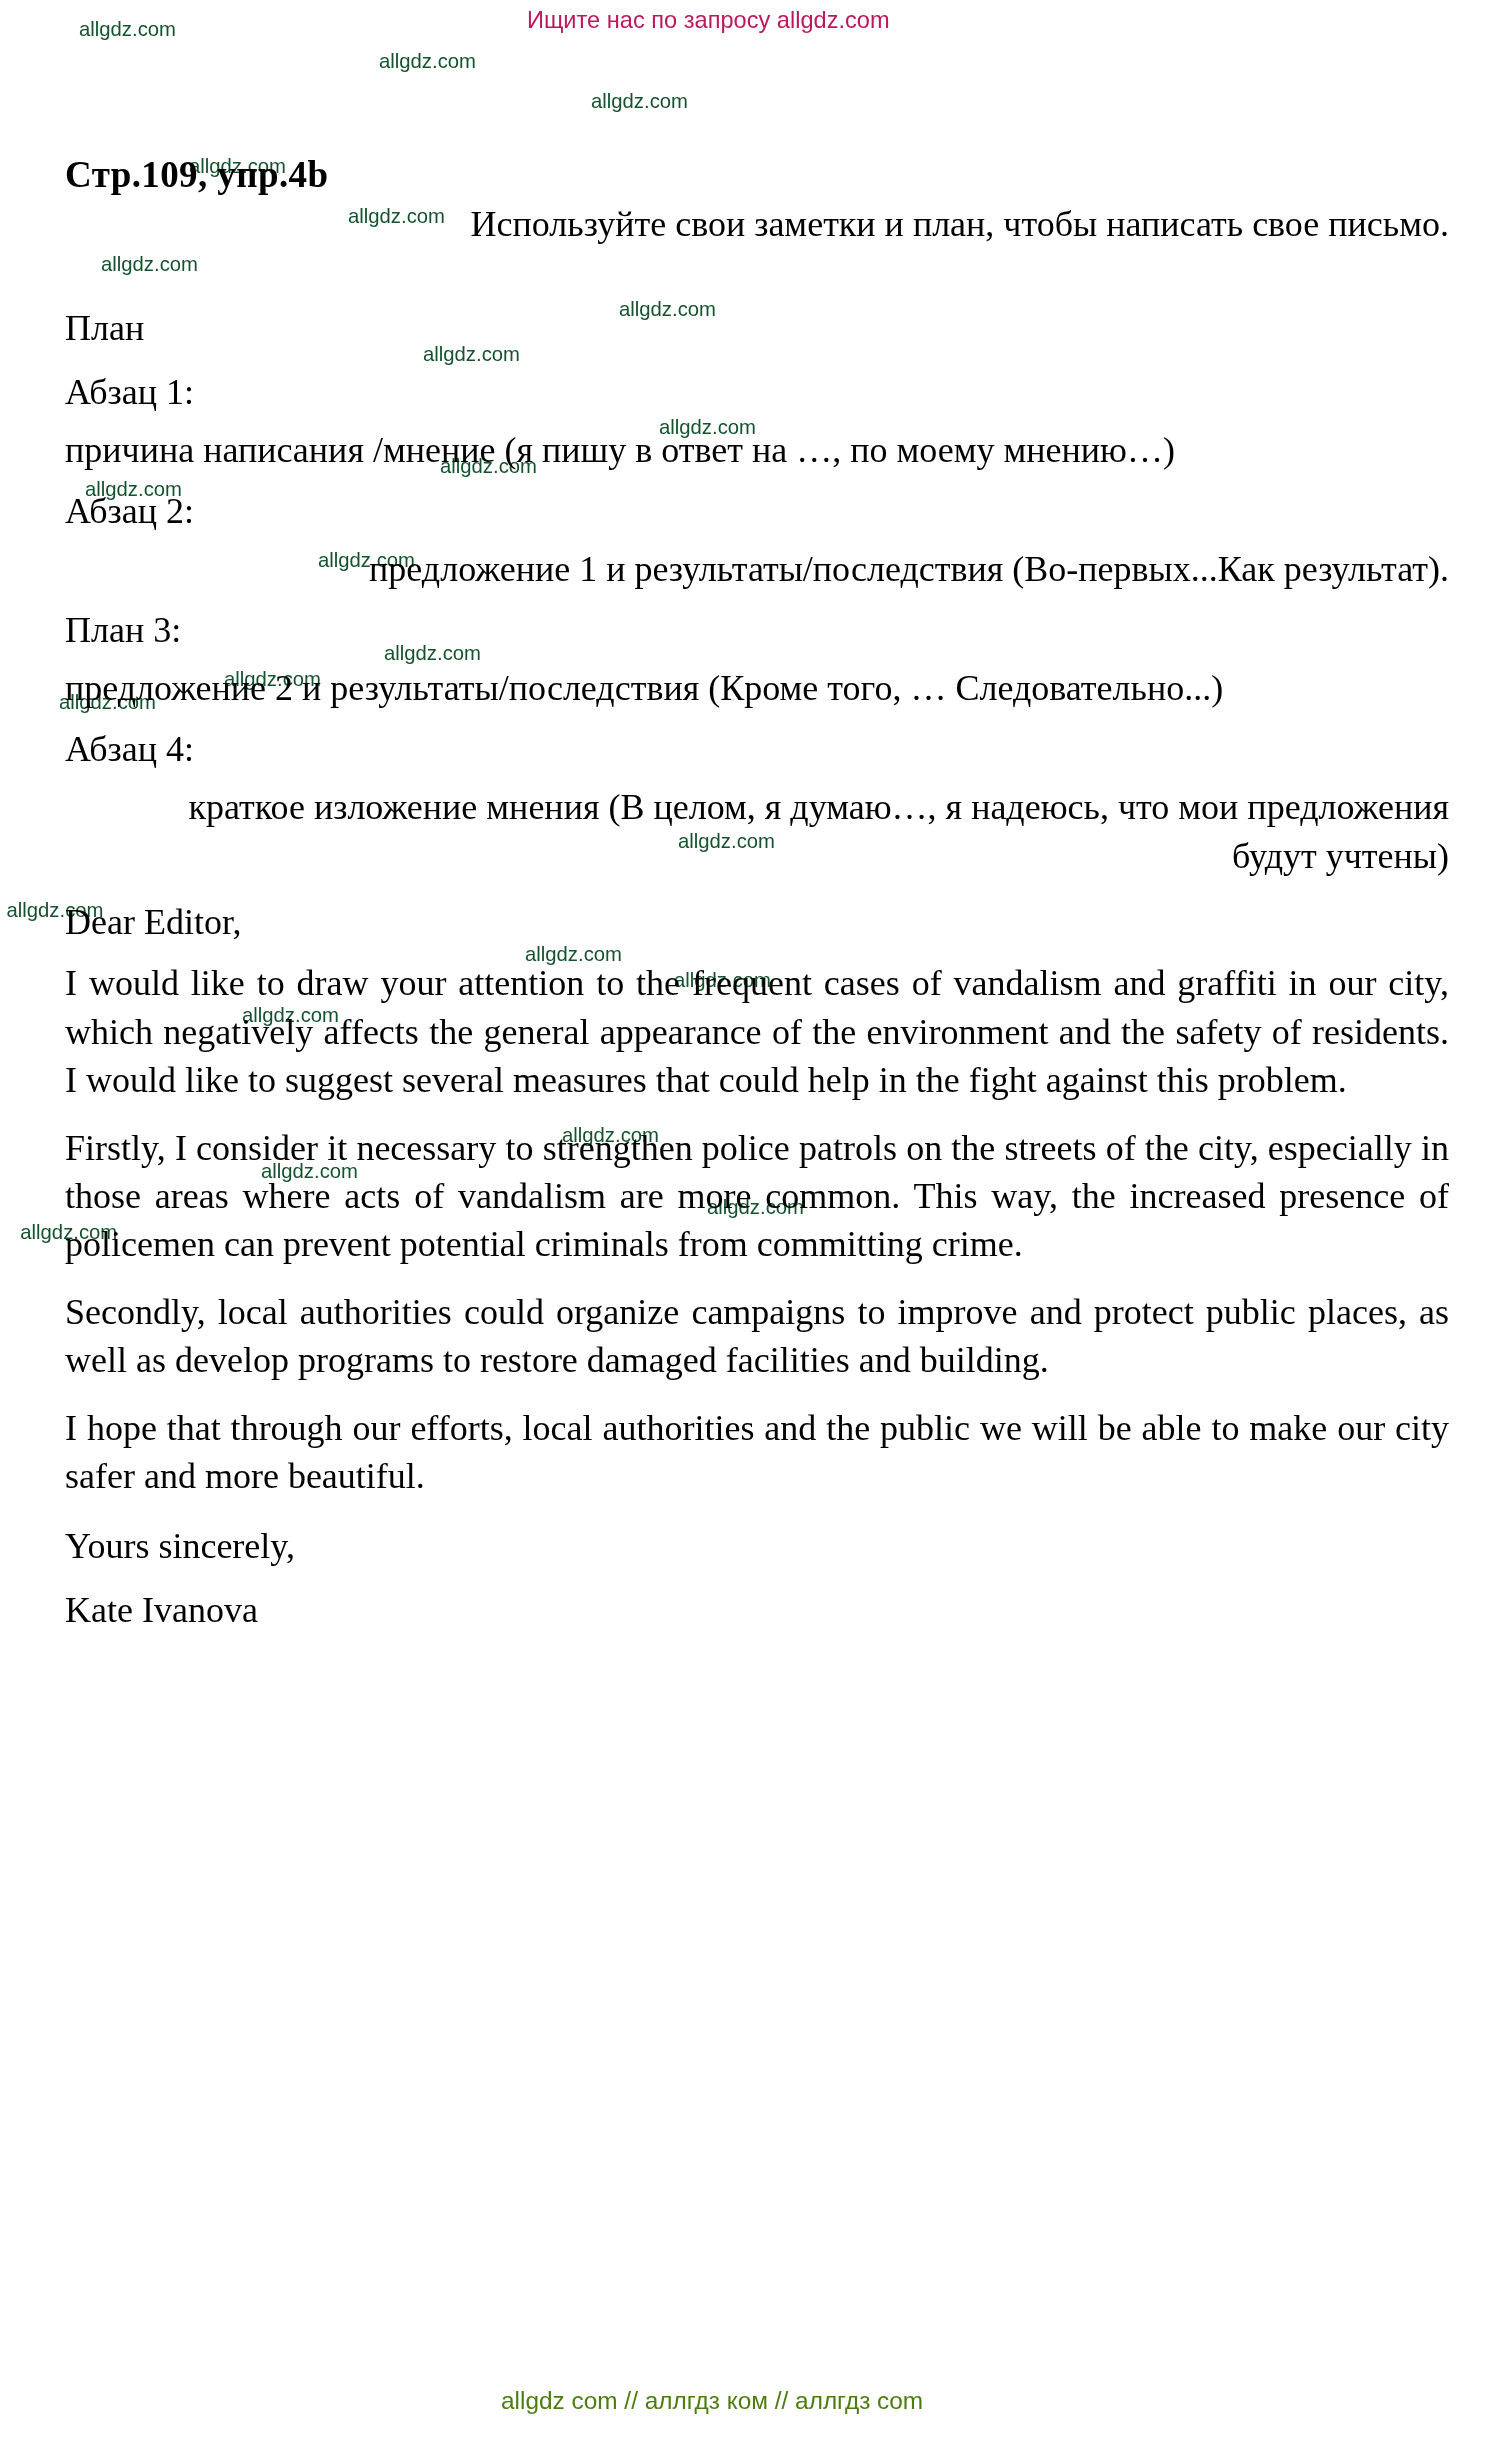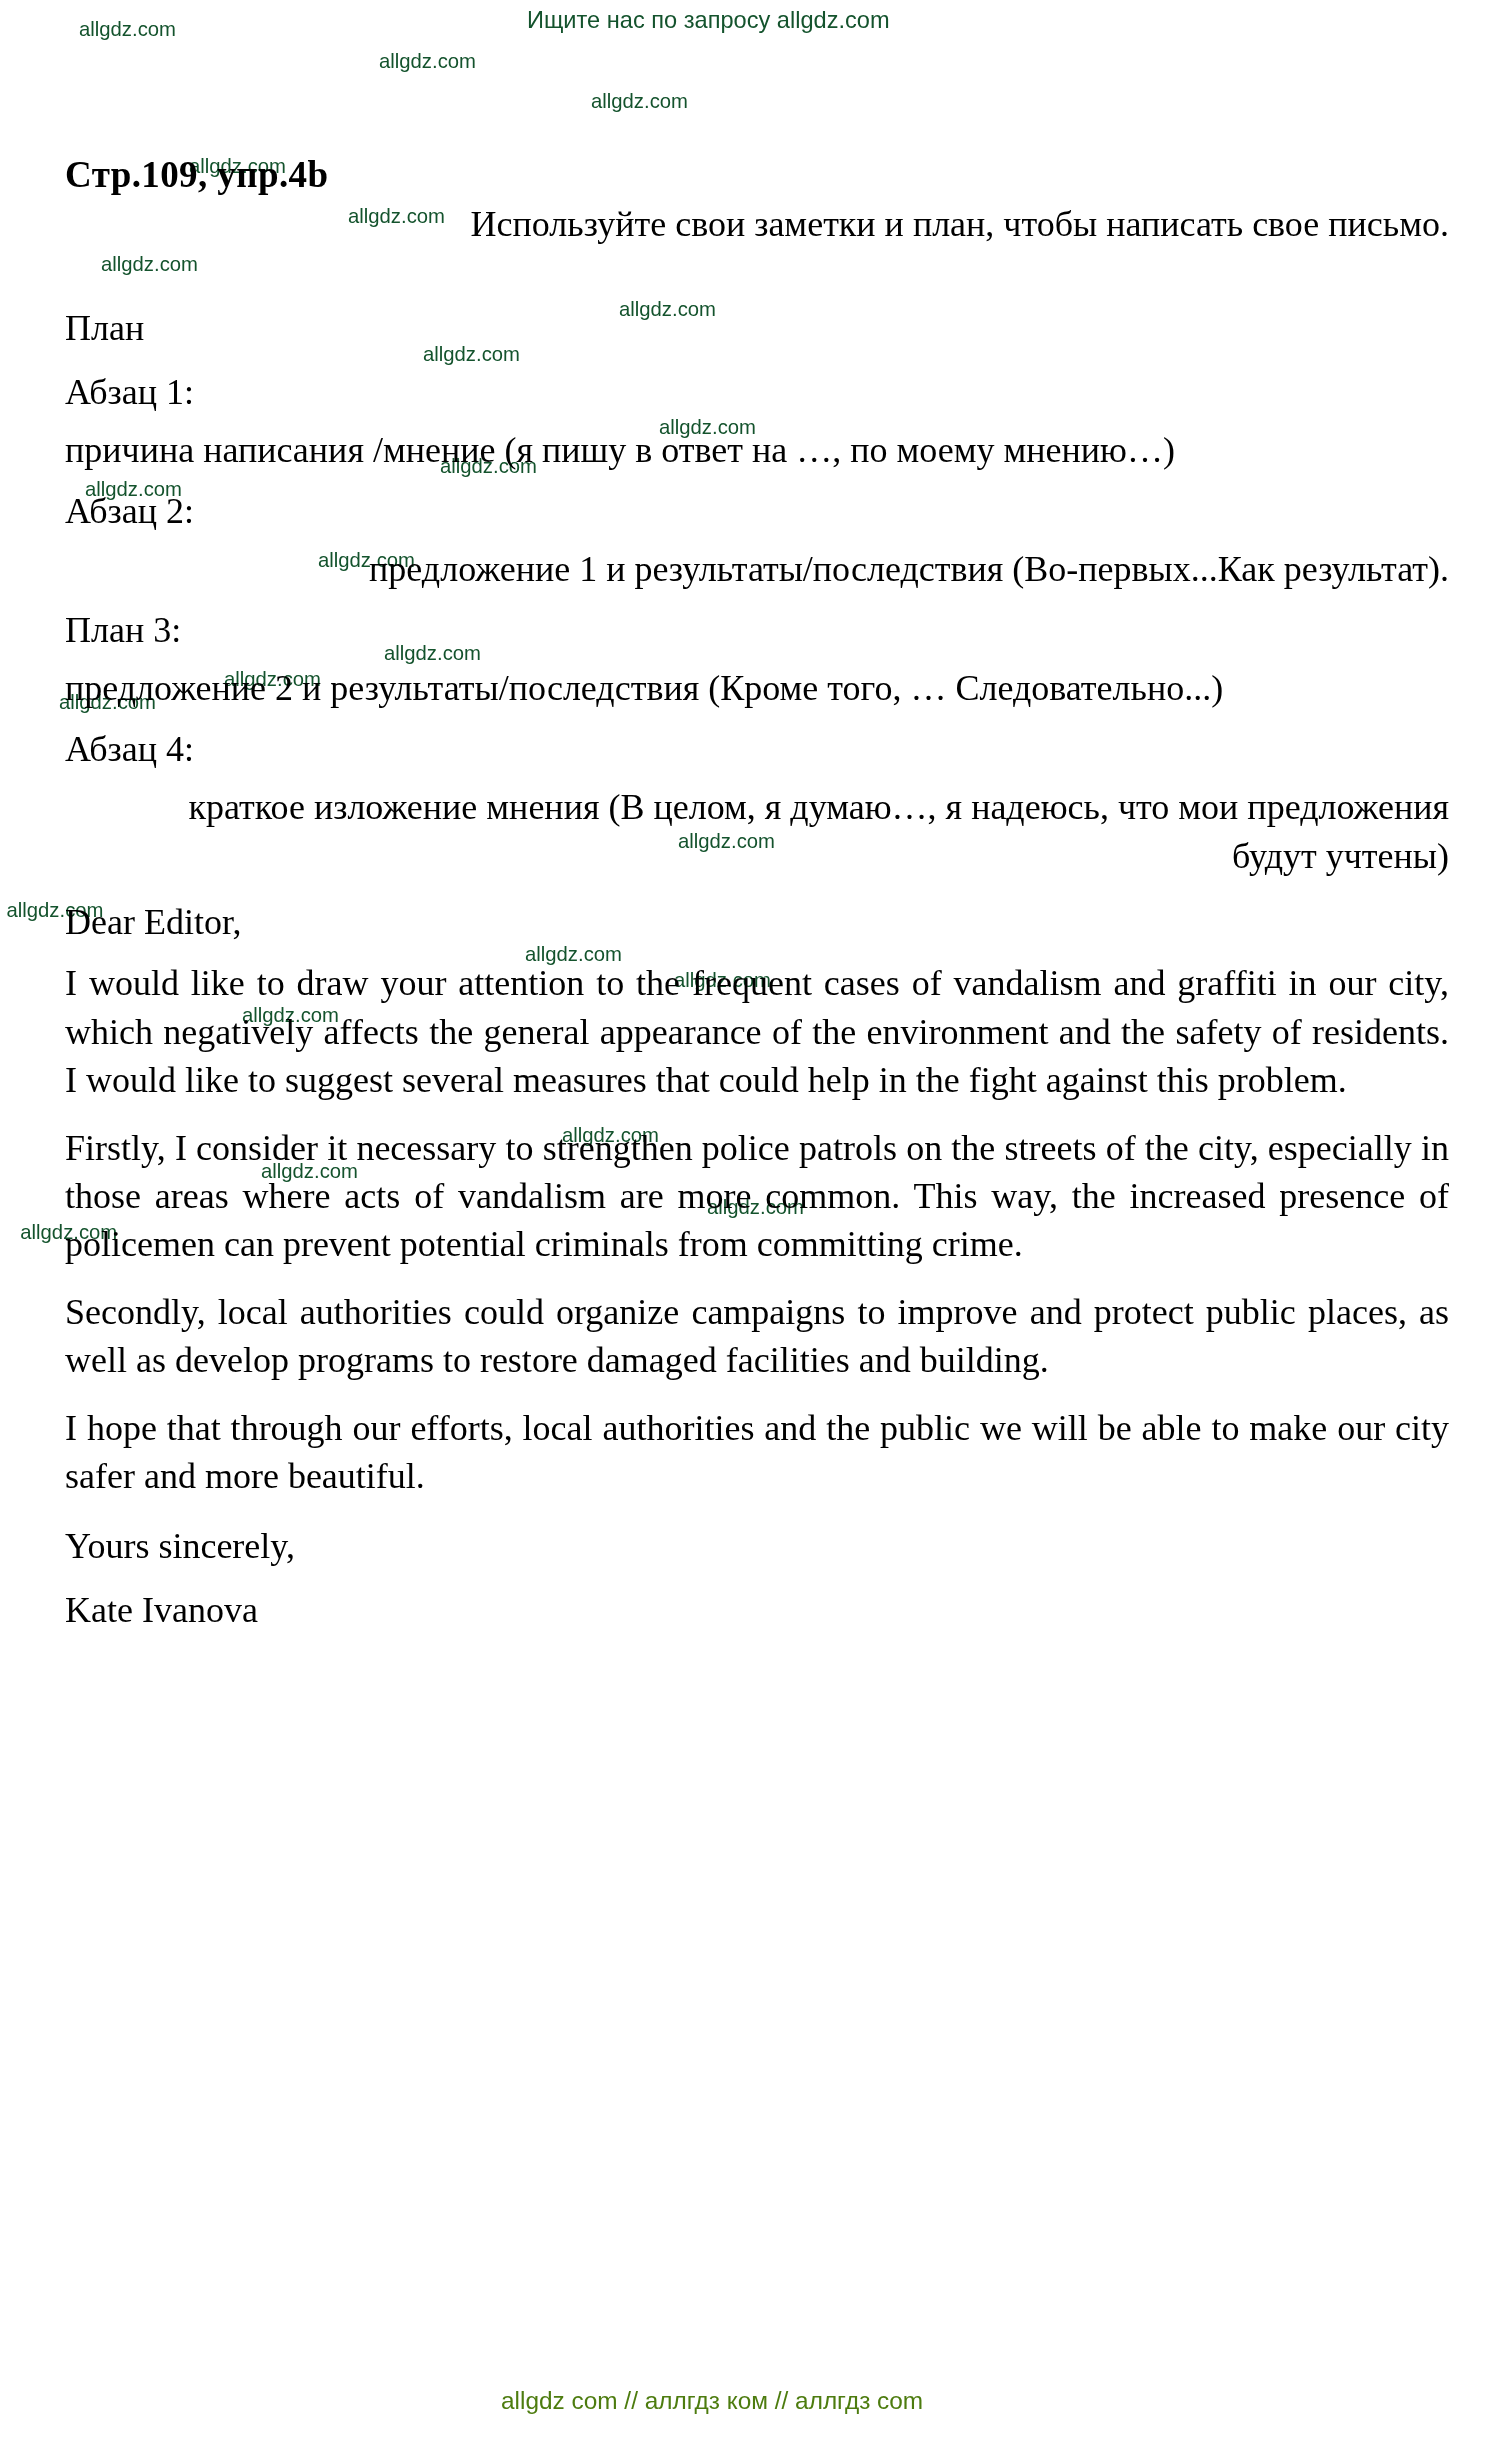--- a/index.html
+++ b/index.html
@@ -25,21 +25,21 @@
     background: #ffffff;
   }
 
   
   .promo {
     position: absolute;
     left: 527px;
     top: 6.5px;
     font-family: "Liberation Sans", "DejaVu Sans", sans-serif;
     font-size: 23.6px;
-    color: #14532d;
+    color: #be185d;
     white-space: nowrap;
     letter-spacing: 0px;
   }
 
   
   .footer {
     position: absolute;
     left: 501px;
     top: 2387px;
     font-family: "Liberation Sans", "DejaVu Sans", sans-serif;

